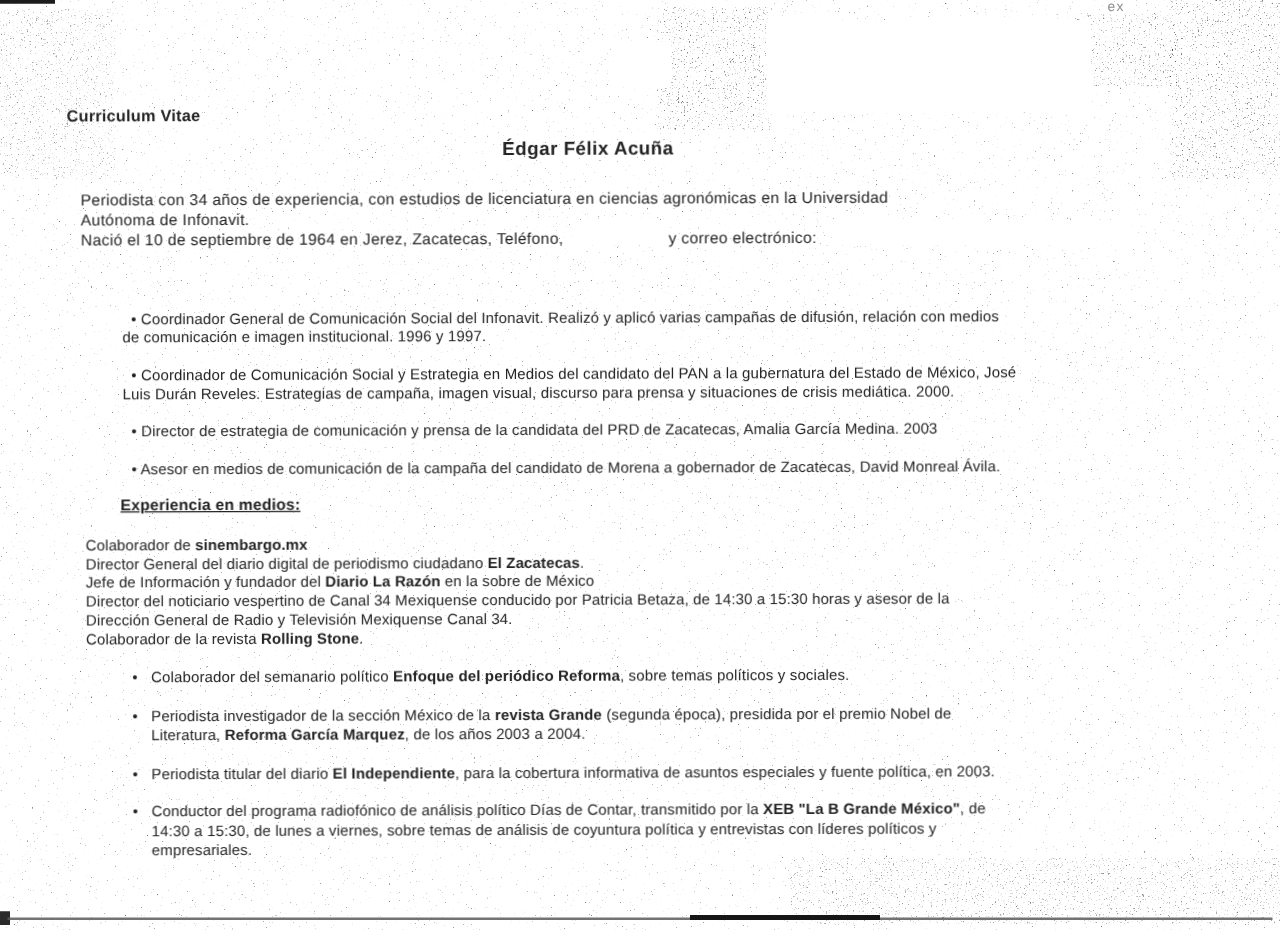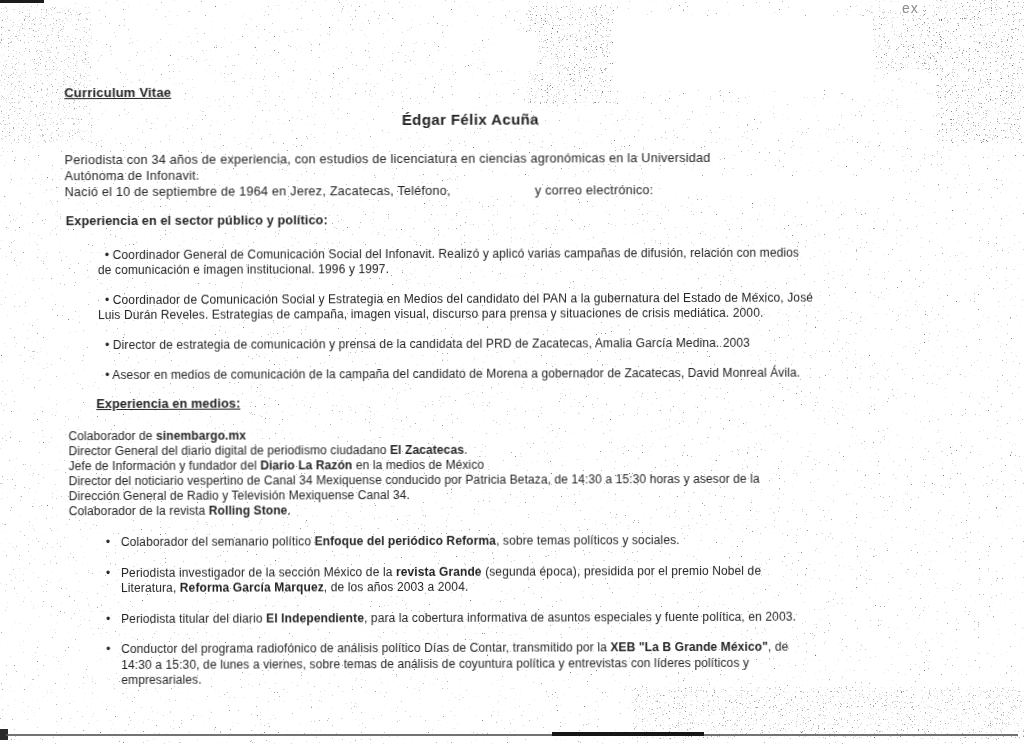--- a/index.html
+++ b/index.html
@@ -5,34 +5,34 @@
   html,body{margin:0;padding:0;background:#ffffff;}
   .page{position:relative;width:1024px;height:744px;background:#ffffff;overflow:hidden;
         font-family:"Liberation Sans",sans-serif;color:#222;}
   .noise{position:absolute;left:0;top:0;z-index:0;}
   .redaction{position:absolute;background:#ffffff;z-index:1;}
   .artifact{position:absolute;z-index:3;}
   .content{position:absolute;left:0;top:0;width:1024px;height:744px;z-index:2;
            transform:rotate(-0.2deg);transform-origin:40% 40%;
            filter:blur(0.18px);color:#232323;}
   .abs{position:absolute;}
-  .doc-title{left:65px;top:84px;font-size:13px;font-weight:bold;text-decoration:underline;letter-spacing:0.2px;}
+  .doc-title{left:54px;top:84px;font-size:13px;font-weight:bold;letter-spacing:0.2px;}
   .person-name{left:65px;top:111px;width:812px;text-align:center;font-size:15px;font-weight:bold;letter-spacing:0.4px;}
   .intro{left:65px;top:151px;font-size:12.6px;line-height:16px;letter-spacing:0.25px;}
   .h-public{left:66px;top:213px;font-size:12.6px;font-weight:bold;letter-spacing:0.15px;}
   .h-media{left:66px;top:396px;font-size:12.6px;font-weight:bold;text-decoration:underline;letter-spacing:0.15px;margin-left:30px;}
   .bullets-public{left:98px;top:247px;font-size:12px;line-height:15px;letter-spacing:0.12px;}
   .media-lines{left:68px;top:428px;font-size:12px;line-height:15px;letter-spacing:0.1px;}
   .bullets-media{left:105px;top:534px;font-size:12px;line-height:15.5px;letter-spacing:0.12px;}
   .tline{white-space:pre;}
   .gap{display:inline-block;}
   .b{font-weight:bold;margin-top:12px;}
   .bitem{margin-bottom:15px;display:flex;align-items:flex-start;}
   .bitem .marker{flex:none;width:15px;}
-  .corner-mark{left:886px;top:0px;font-size:14px;color:#8d8d8d;z-index:3;letter-spacing:1px;margin-left:16px;}
+  .corner-mark{left:886px;top:0px;font-size:11px;color:#8d8d8d;z-index:3;letter-spacing:1px;}
   .tl-line{left:0;top:0;width:44px;height:3px;background:#1c1c1c;}
   .bl-sq{left:0;top:729px;width:8px;height:11px;background:#2a2a2a;}
   .bottom-line{left:6px;top:734px;width:1012px;height:2px;background:#5a5a5a;opacity:0.85;}
   .bottom-line-dark{left:552px;top:732px;width:152px;height:4px;background:#161616;}
 </style>
 </head>
 <body>
 
 <div class="page">
 
@@ -69,21 +69,20 @@
   <div class="content">
     <div class="abs doc-title">Curriculum Vitae</div>
     <div class="abs person-name">Édgar Félix Acuña</div>
 
     <div class="abs intro">
         <div class="tline"><span>Periodista con 34 años de experiencia, con estudios de licenciatura en ciencias agronómicas en la Universidad</span></div>
         <div class="tline"><span>Autónoma de Infonavit.</span></div>
         <div class="tline"><span>Nació el 10 de septiembre de 1964 en Jerez, Zacatecas, Teléfono,</span><span class="gap" style="width: 84px;"></span><span>y correo electrónico:</span><span class="gap" style="width: 240px;"></span></div>
       </div>
 
-    <div class="abs h-public">Experiencia en el sector público y político:</div>
     <div class="abs bullets-public">
         <div class="bitem">
           <div>
             <div class="tline"><span class="gap" style="width: 7px;"></span><span>• Coordinador General de Comunicación Social del Infonavit. Realizó y aplicó varias campañas de difusión, relación con medios</span></div>
             <div class="tline"><span>de comunicación e imagen institucional. 1996 y 1997.</span></div>
           </div>
         </div>
         <div class="bitem">
           <div>
             <div class="tline"><span class="gap" style="width: 7px;"></span><span>• Coordinador de Comunicación Social y Estrategia en Medios del candidato del PAN a la gubernatura del Estado de México, José</span></div>
@@ -99,21 +98,21 @@
           <div>
             <div class="tline"><span class="gap" style="width: 7px;"></span><span>• Asesor en medios de comunicación de la campaña del candidato de Morena a gobernador de Zacatecas, David Monreal Ávila.</span></div>
           </div>
         </div>
       </div>
 
     <div class="abs h-media">Experiencia en medios:</div>
     <div class="abs media-lines">
         <div class="tline"><span>Colaborador de </span><span class="b">sinembargo.mx</span></div>
         <div class="tline"><span>Director General del diario digital de periodismo ciudadano </span><span class="b">El Zacatecas</span><span>.</span></div>
-        <div class="tline"><span>Jefe de Información y fundador del </span><span class="b">Diario La Razón</span><span> en la medios de México</span></div>
+        <div class="tline"><span>Jefe de Información y fundador del </span><span class="b">Diario La Razón</span><span> en la sobre de México</span></div>
         <div class="tline"><span>Director del noticiario vespertino de Canal 34 Mexiquense conducido por Patricia Betaza, de 14:30 a 15:30 horas y asesor de la</span></div>
         <div class="tline"><span>Dirección General de Radio y Televisión Mexiquense Canal 34.</span></div>
         <div class="tline"><span>Colaborador de la revista </span><span class="b">Rolling Stone</span><span>.</span></div>
       </div>
     <div class="abs bullets-media">
         <div class="bitem">
           <span class="marker">•</span>
           <div>
             <div class="tline"><span>Colaborador del semanario político </span><span class="b">Enfoque del periódico Reforma</span><span>, sobre temas políticos y sociales.</span></div>
           </div>

